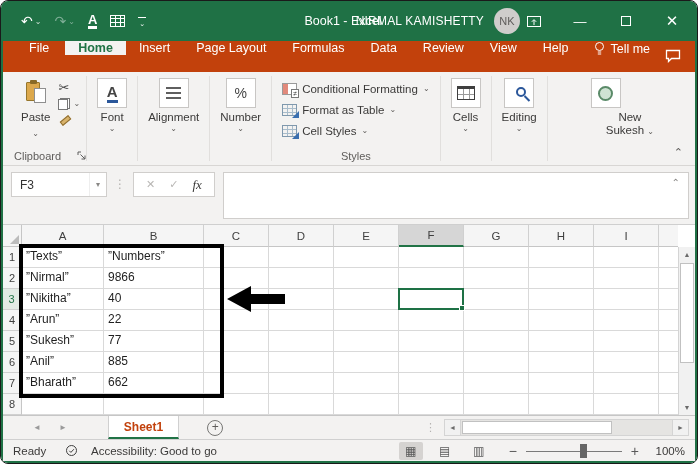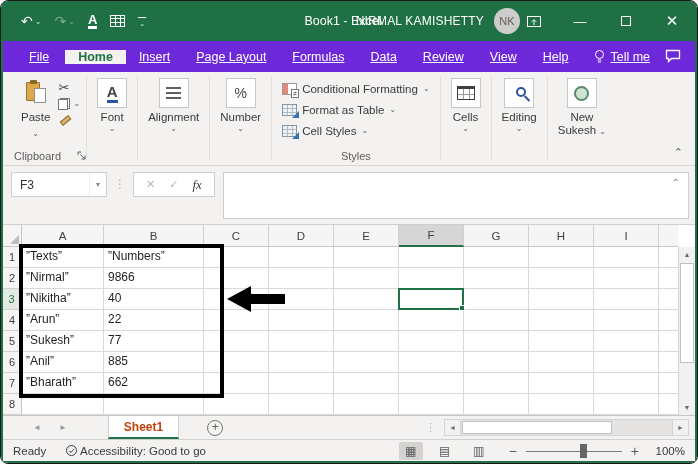--- a/index.html
+++ b/index.html
@@ -21,36 +21,36 @@
   .qatmore .chev { font-size:7px; line-height:5px; }
   .wtitle { position:absolute; left:240px; width:200px; text-align:center; font-size:12.5px; }
   .userarea { position:absolute; right:175px; display:flex; align-items:center; gap:10px;margin-left:40px; }
   .username { font-size:12px; letter-spacing:.2px; }
   .avatar { width:26px; height:26px; border-radius:50%; background:#cfcdcb; color:#5f5d5b; font-size:11px; display:flex; align-items:center; justify-content:center; }
   .winbtns { position:absolute; right:0; top:0; height:40px; display:flex; align-items:center; }
   .winbtn { width:46px; height:40px; display:flex; align-items:center; justify-content:center; color:#fff; font-size:13px; }
   .maxsq { width:10px; height:10px; border:1px solid #fff; }
 
   
-  .tabsrow { height:31px; background:#6d28d9; display:flex; align-items:center; color:#fff; flex:0 0 auto; position:relative;text-decoration:underline; }
+  .tabsrow { height:31px; background:#c2410c; display:flex; align-items:flex-start; color:#fff; flex:0 0 auto; position:relative; }
   .rtab { display:flex; align-items:center; padding:0 13px; font-size:12.5px; cursor:default; gap:5px; }
   .rtab.active { background:#f3f2f1; color:#217346; font-weight:bold; }
   .rtab:first-child { margin-left:10px; padding:0 16px; }
   .feedback { position:absolute; right:14px; top:8px; }
 
   
   .ribbon { height:94px; background:#f3f2f1; border-bottom:1px solid #d8d6d4; display:flex; align-items:stretch; flex:0 0 auto; position:relative; padding-left:8px; }
   .gsep { width:1px; background:#e1dfdd; margin:4px 0; flex:0 0 auto; }
   .rgroup { display:flex; flex-direction:column; align-items:center; position:relative; padding:6px 10px 2px; }
   .glabel { position:absolute; bottom:3px; font-size:11px; color:#5f5d5b; display:flex; align-items:center; gap:16px; }
   .bigbtn { display:flex; flex-direction:column; align-items:center; gap:3px; }
   .iconbox { width:30px; height:30px; background:#fff; border:1px solid #c8c6c4; display:flex; align-items:center; justify-content:center; }
   .btnlabel { font-size:11.5px; color:#3b3a39; }
   .ddc { font-size:8px; color:#5f5d5b; line-height:6px; }
-  .two { line-height:13px; text-align:center; }
+  .two { line-height:13px; text-align:center;margin-left:48px; }
 
   
   .clipgrid { display:flex; gap:8px; align-items:flex-start; }
   .pastecol { display:flex; flex-direction:column; align-items:center; gap:8px; padding-top:2px; }
   .clipboard { position:relative; width:20px; height:23px; }
   .clip-back { position:absolute; left:0; top:2px; width:14px; height:19px; background:#dca84c; border:1px solid #96762c; border-radius:1px; }
   .clip-clip { position:absolute; left:4px; top:0; width:7px; height:4px; background:#8a6a25; border-radius:1px; }
   .clip-front { position:absolute; right:0; bottom:0; width:12px; height:15px; background:#fff; border:1px solid #8f8f8f; }
   .smallcol { display:flex; flex-direction:column; gap:4px; padding-top:4px; }
   .smallic { display:flex; align-items:center; gap:3px; height:12px; }
@@ -118,21 +118,21 @@
   .sheetspacer { flex:1; }
   .hdots { align-self:center; color:#b5b3b1; font-size:11px; margin-right:8px; }
   .hscroll { align-self:center; width:245px; height:17px; background:#e5e4e2; border:1px solid #d4d4d4; display:flex; align-items:stretch; margin-right:6px; }
   .harrow { width:16px; display:flex; align-items:center; justify-content:center; font-size:7px; color:#6a6a6a; background:#f1f1f1; }
   .harrow.left { border-right:1px solid #d4d4d4; } .harrow.right { border-left:1px solid #d4d4d4; margin-left:auto; }
   .hthumb { width:150px; background:#fff; border:1px solid #c1c1c1; margin:1px 0 1px 1px; }
 
   
   .statusbar { height:22px; background:#f3f2f1; border-top:1px solid #d0d0d0; display:flex; align-items:center; font-size:11.5px; color:#3b3a39; padding:0 10px; flex:0 0 auto; }
   .ready { width:52px; }
-  .acc { display:flex; align-items:center; gap:2px; }
+  .acc { display:flex; align-items:center; gap:13px; }
   .sspacer { flex:1; }
   .views { display:flex; align-items:center; gap:10px; margin-right:18px; }
   .viewbtn { width:24px; height:18px; display:flex; align-items:center; justify-content:center; font-size:12px; color:#5a5a5a; }
   .viewbtn.active { background:#d5d3d1; border-radius:2px; }
   .zoomctl { display:flex; align-items:center; gap:9px; margin-right:10px; }
   .zminus,.zplus { color:#5a5a5a; font-size:14px; }
   .ztrack { position:relative; width:96px; height:14px; }
   .ztrack .line { position:absolute; left:0; right:0; top:7px; height:1px; background:#7a7a7a; }
   .ztrack .handle { position:absolute; left:54px; top:0; width:7px; height:14px; background:#666; }
   .zoomlabel { width:36px; text-align:right; }

